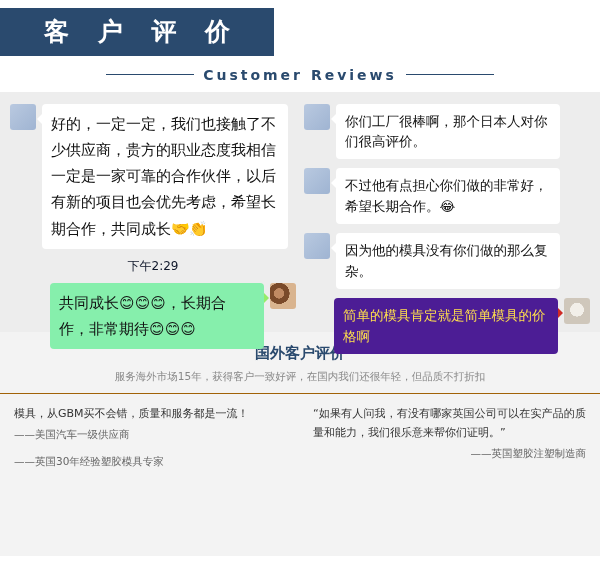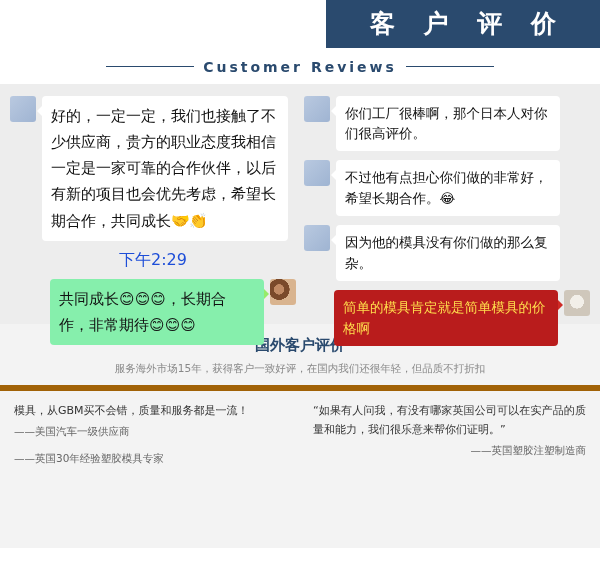--- a/index.html
+++ b/index.html
@@ -7,21 +7,22 @@
     width:600px;height:576px;
     background:#ffffff;
     font-family:"DejaVu Sans","Liberation Sans",sans-serif;
     overflow:hidden;
   }
   .page{position:relative;width:600px;height:576px;}
 
   
   .header{
     background:#ffffff;
-    text-align:right;
+    padding-top:8px;
+    text-align:left;
   }
   .title-bar{
     display:inline-block;
     background:#2a4a6e;
     color:#ffffff;
     font-size:25px;
     font-weight:bold;
     letter-spacing:10px;
     padding:10px 34px 10px 44px;
     line-height:1.1;
@@ -73,42 +74,42 @@
     position:relative;
     max-width:206px;
     padding:7px 9px;
     font-size:13.5px;
     line-height:1.55;
     border-radius:4px;
     word-break:break-all;
   }
   .bubble.white{background:#ffffff;color:#111;}
   .bubble.green{background:#86efac;color:#111;}
-  .bubble.red{background:#b91c1c;color:#ffdf4d;}
+  .bubble.red{background:#4c1d95;color:#ffdf4d;}
   .bubble.white.big{font-size:15px;line-height:1.75;max-width:228px;}
   .bubble.green.big{font-size:15px;line-height:1.75;max-width:196px;}
 
   .bubble.white:after{
     content:"";position:absolute;left:-5px;top:10px;
     border:5px solid transparent;border-right-color:#ffffff;border-left:0;
   }
   .bubble.green:after{
     content:"";position:absolute;right:-5px;top:10px;
     border:5px solid transparent;border-left-color:#95ec69;border-right:0;
   }
   .bubble.red:after{
     content:"";position:absolute;right:-5px;top:10px;
     border:5px solid transparent;border-left-color:#cf2a25;border-right:0;
   }
   .gap{width:6px;flex:0 0 6px;}
 
   .timestamp{
     text-align:center;
-    color:#1d4ed8;
-    font-size:16px;
+    color:#0f172a;
+    font-size:12px;
     margin:4px 0 8px 0;
   }
 
   
   .reviews{
     background:#f3f3f3;
     padding:10px 0 0 0;
     height:224px;
     box-sizing:border-box;
   }
@@ -117,21 +118,21 @@
     color:#2a4a6e;
     font-size:15px;
     font-weight:bold;
     padding:2px 0 7px;
   }
   .rev-sub{
     text-align:center;
     color:#888;
     font-size:10.5px;
     padding-bottom:9px;
-    border-bottom:6px solid #a16207;
+    border-bottom:1px solid #a16207;
     margin:0 0 10px 0;
   }
   .rev-cols{display:flex;padding:0 14px;gap:26px;}
   .rev-col{width:50%;}
   .rev-item{margin-bottom:13px;}
   .rev-text{
     color:#333;
     font-size:11px;
     line-height:1.75;
     text-align:justify;

